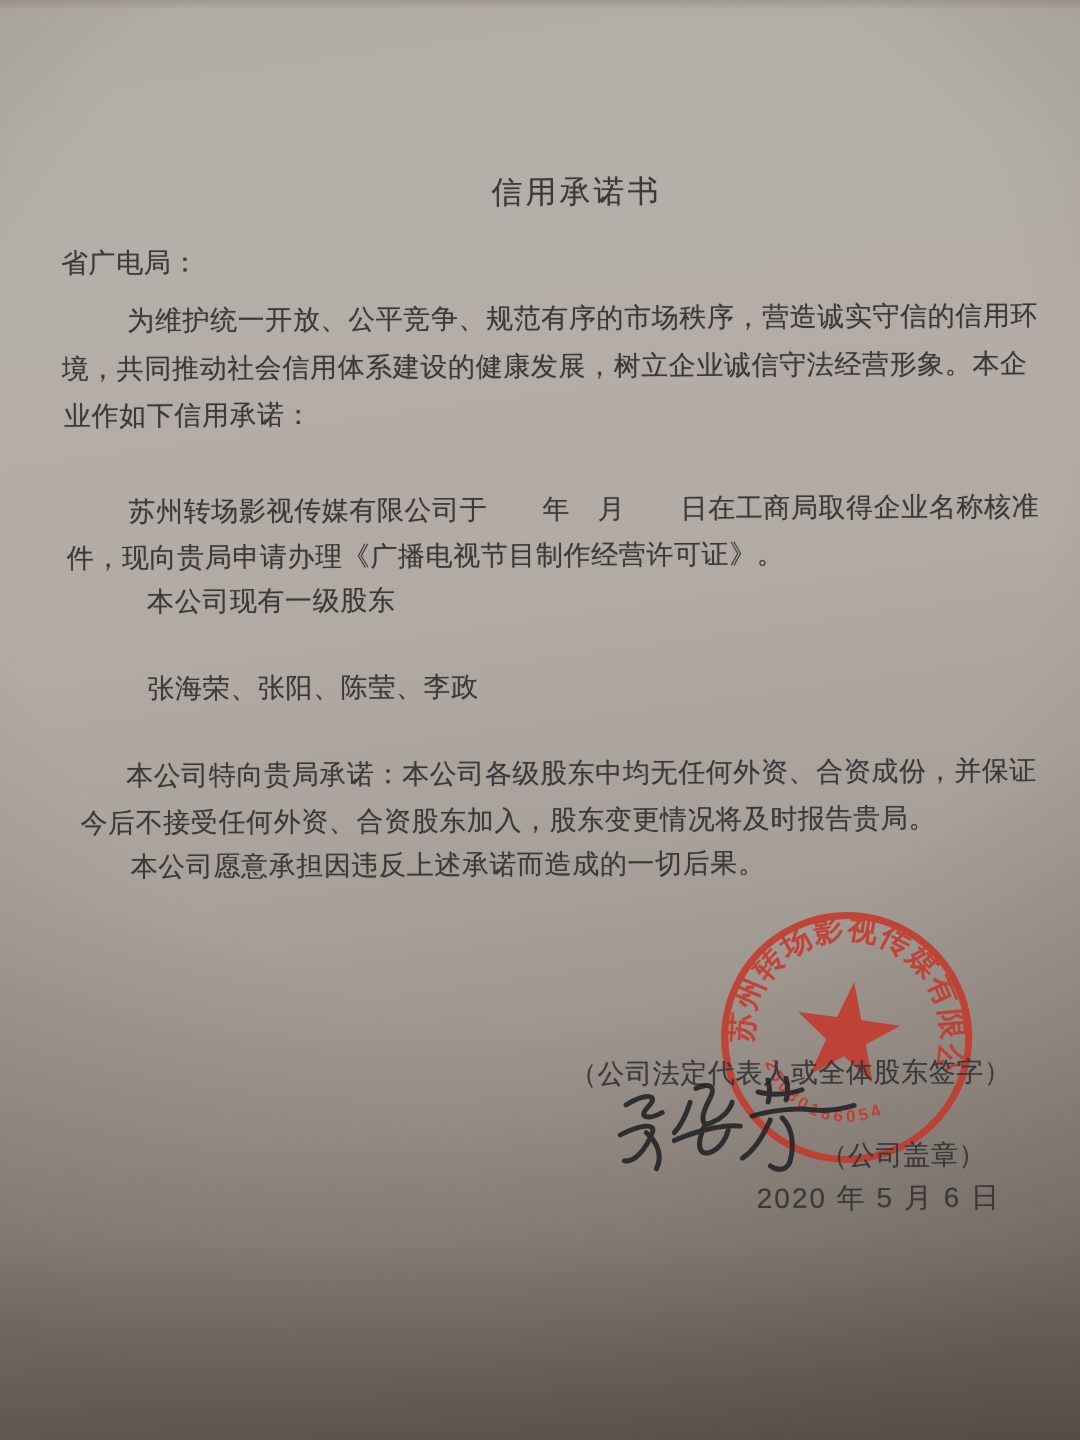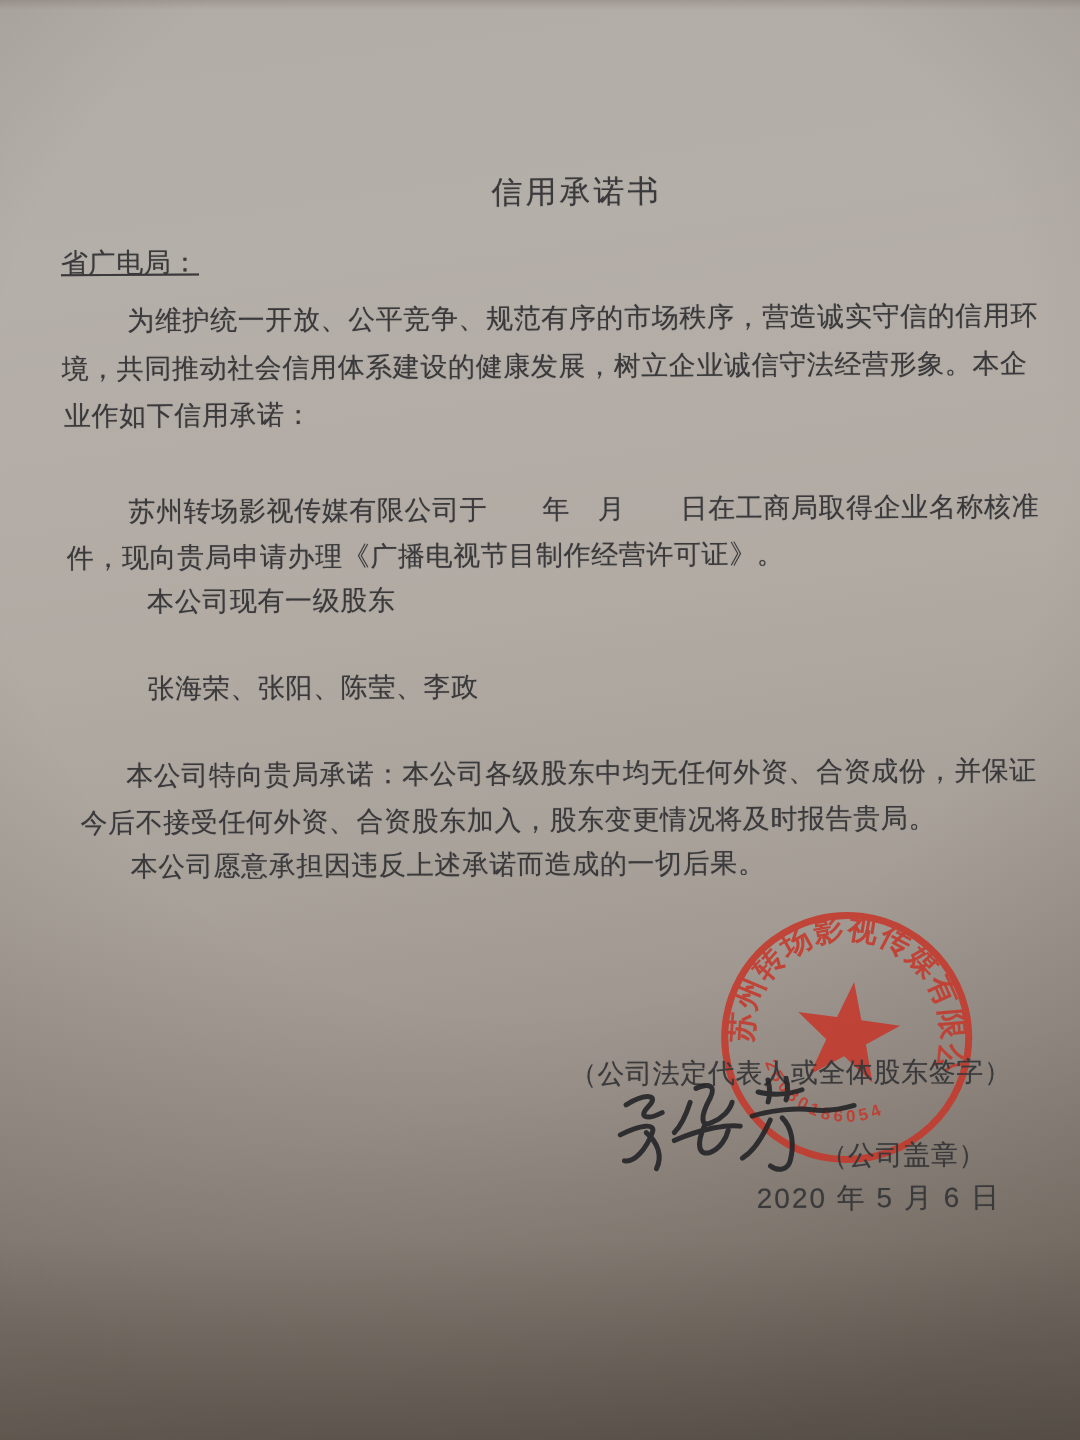--- a/index.html
+++ b/index.html
@@ -61,21 +61,21 @@
   }
 </style>
 </head>
 <body>
 
 <div class="photo">
   <div class="content">
 
     <div class="line title" style="left:493px;top:172px;">信用承诺书</div>
 
-    <div class="line" style="left:62px;top:243px;text-decoration:underline;">省广电局：</div>
+    <div class="line" style="left:62px;top:243px;">省广电局：</div>
 
     <div class="line" style="left:128px;top:301px;">为维护统一开放、公平竞争、规范有序的市场秩序，营造诚实守信的信用环</div>
     <div class="line" style="left:62px;top:349px;">境，共同推动社会信用体系建设的健康发展，树立企业诚信守法经营形象。本企</div>
     <div class="line" style="left:64px;top:396px;">业作如下信用承诺：</div>
 
     <div class="line" style="left:128px;top:492px;">苏州转场影视传媒有限公司于　　年　月　　日在工商局取得企业名称核准</div>
     <div class="line" style="left:66px;top:538px;">件，现向贵局申请办理《广播电视节目制作经营许可证》。</div>
 
     <div class="line" style="left:146px;top:582px;">本公司现有一级股东</div>
 

